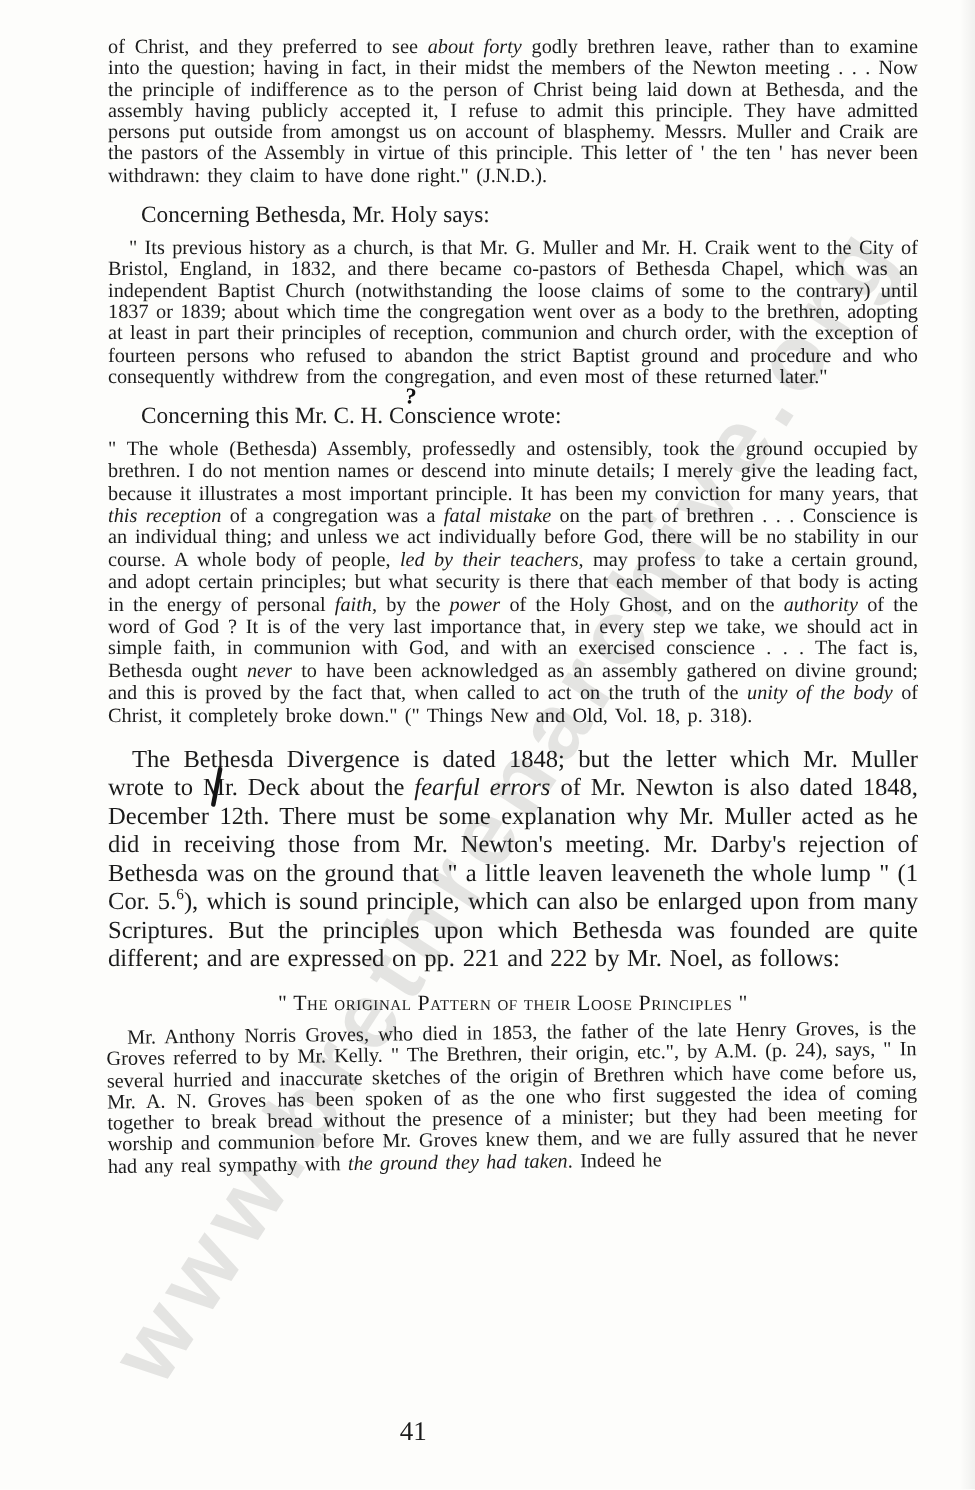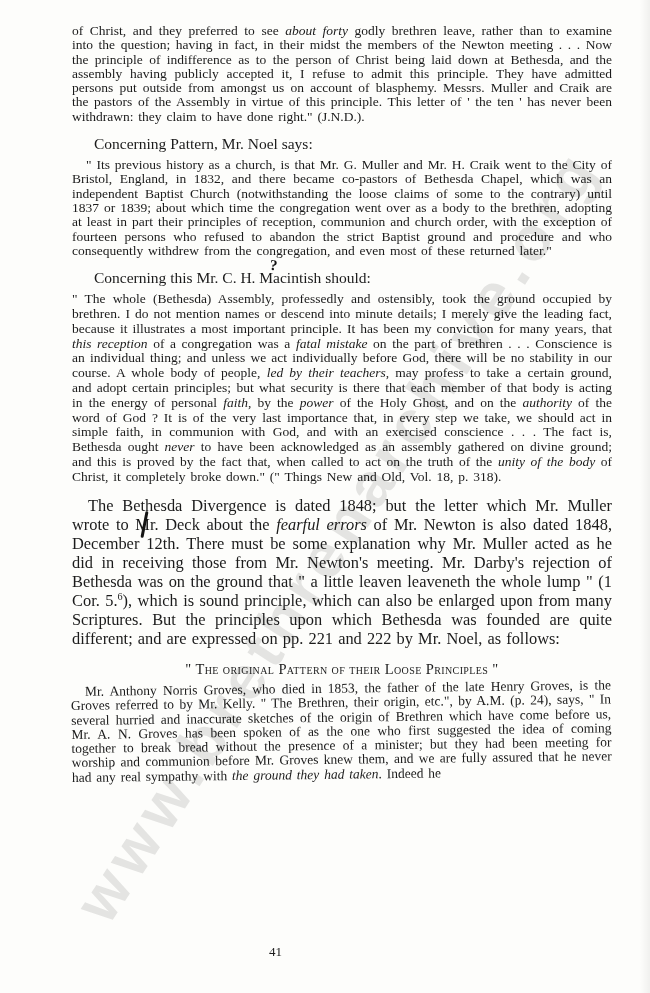--- a/index.html
+++ b/index.html
@@ -72,21 +72,21 @@
   .tilted {
     transform: rotate(-0.7deg);
     transform-origin: left bottom;
   }
   sup { font-size: 0.62em; line-height: 0; }
   .pagenum {
     position: absolute;
     top: 944px; left: 0;
     width: 551px;
     text-align: center;
-    font-size: 13px;
+    font-size: 18px;
     z-index: 1;
   }
   .annotation-q {
     position: absolute;
     left: 198px; top: -12px;
     text-indent: 0;
     font-size: 15px;
     font-weight: bold;
     transform: rotate(5deg);
     color: #111;
@@ -107,25 +107,25 @@
 <div class="page">
 
   <div class="watermark">www.brethrenarchive.org</div>
 
   <div class="scan-edge"></div>
 
   <div class="text-col">
 
     <p class="para-sm"><span>of Christ, and they preferred to see </span><i>about forty</i><span> godly brethren leave, rather than to examine into the question; having in fact, in their midst the members of the Newton meeting . . . Now the principle of indifference as to the person of Christ being laid down at Bethesda, and the assembly having publicly accepted it, I refuse to admit this principle. They have admitted persons put outside from amongst us on account of blasphemy. Messrs. Muller and Craik are the pastors of the Assembly in virtue of this principle. This letter of ' the ten ' has never been withdrawn: they claim to have done right." (J.N.D.).</span></p>
 
-    <p class="subhead">Concerning Pattern, Mr. Noel says:</p>
+    <p class="subhead">Concerning Bethesda, Mr. Holy says:</p>
 
     <p class="para-sm indent"><span>" Its previous history as a church, is that Mr. G. Muller and Mr. H. Craik went to the City of Bristol, England, in 1832, and there became co-pastors of Bethesda Chapel, which was an independent Baptist Church (notwithstanding the loose claims of some to the contrary) until 1837 or 1839; about which time the congregation went over as a body to the brethren, adopting at least in part their principles of reception, communion and church order, with the exception of fourteen persons who refused to abandon the strict Baptist ground and procedure and who consequently withdrew from the congregation, and even most of these returned later."</span></p>
 
-    <p class="subhead macintish-wrap"><span>Concerning this Mr. C. H. Macintish should:</span><span class="annotation-q">?</span></p>
+    <p class="subhead macintish-wrap"><span>Concerning this Mr. C. H. Conscience wrote:</span><span class="annotation-q">?</span></p>
 
     <p class="para-sm tall" style="position:relative;"><span>" The whole (Bethesda) Assembly, professedly and ostensibly, took the ground occupied by brethren. I do not mention names or descend into minute details; I merely give the leading fact, because it illustrates a most important principle. It has been my conviction for many years, that </span><i>this reception</i><span> of a congregation was a </span><i>fatal mistake</i><span> on the part of brethren . . . Conscience is an individual thing; and unless we act individually before God, there will be no stability in our course. A whole body of people, </span><i>led by their teachers</i><span>, may profess to take a certain ground, and adopt certain principles; but what security is there that each member of that body is acting in the energy of personal </span><i>faith</i><span>, by the </span><i>power</i><span> of the Holy Ghost, and on the </span><i>authority</i><span> of the word of God ? It is of the very last importance that, in every step we take, we should act in simple faith, in communion with God, and with an exercised conscience . . . The fact is, Bethesda ought </span><i>never</i><span> to have been acknowledged as an assembly gathered on divine ground; and this is proved by the fact that, when called to act on the truth of the </span><i>unity of the body</i><span> of Christ, it completely broke down." (" Things New and Old, Vol. 18, p. 318).</span><span class="pen-stroke"></span></p>
 
     <p class="para-lg"><span>The Bethesda Divergence is dated 1848; but the letter which Mr. Muller wrote to Mr. Deck about the </span><i>fearful errors</i><span> of Mr. Newton is also dated 1848, December 12th. There must be some explanation why Mr. Muller acted as he did in receiving those from Mr. Newton's meeting. Mr. Darby's rejection of Bethesda was on the ground that " a little leaven leaveneth the whole lump " (1 Cor. 5.</span><sup>6</sup><span>), which is sound principle, which can also be enlarged upon from many Scriptures. But the principles upon which Bethesda was founded are quite different; and are expressed on pp. 221 and 222 by Mr. Noel, as follows:</span></p>
 
     <p class="center-head">" The original Pattern of their Loose Principles "</p>
 
     <p class="para-sm indent tilted"><span>Mr. Anthony Norris Groves, who died in 1853, the father of the late Henry Groves, is the Groves referred to by Mr. Kelly. " The Brethren, their origin, etc.", by A.M. (p. 24), says, " In several hurried and inaccurate sketches of the origin of Brethren which have come before us, Mr. A. N. Groves has been spoken of as the one who first suggested the idea of coming together to break bread without the presence of a minister; but they had been meeting for worship and communion before Mr. Groves knew them, and we are fully assured that he never had any real sympathy with </span><i>the ground they had taken</i><span>. Indeed he</span></p>
 
   </div>

